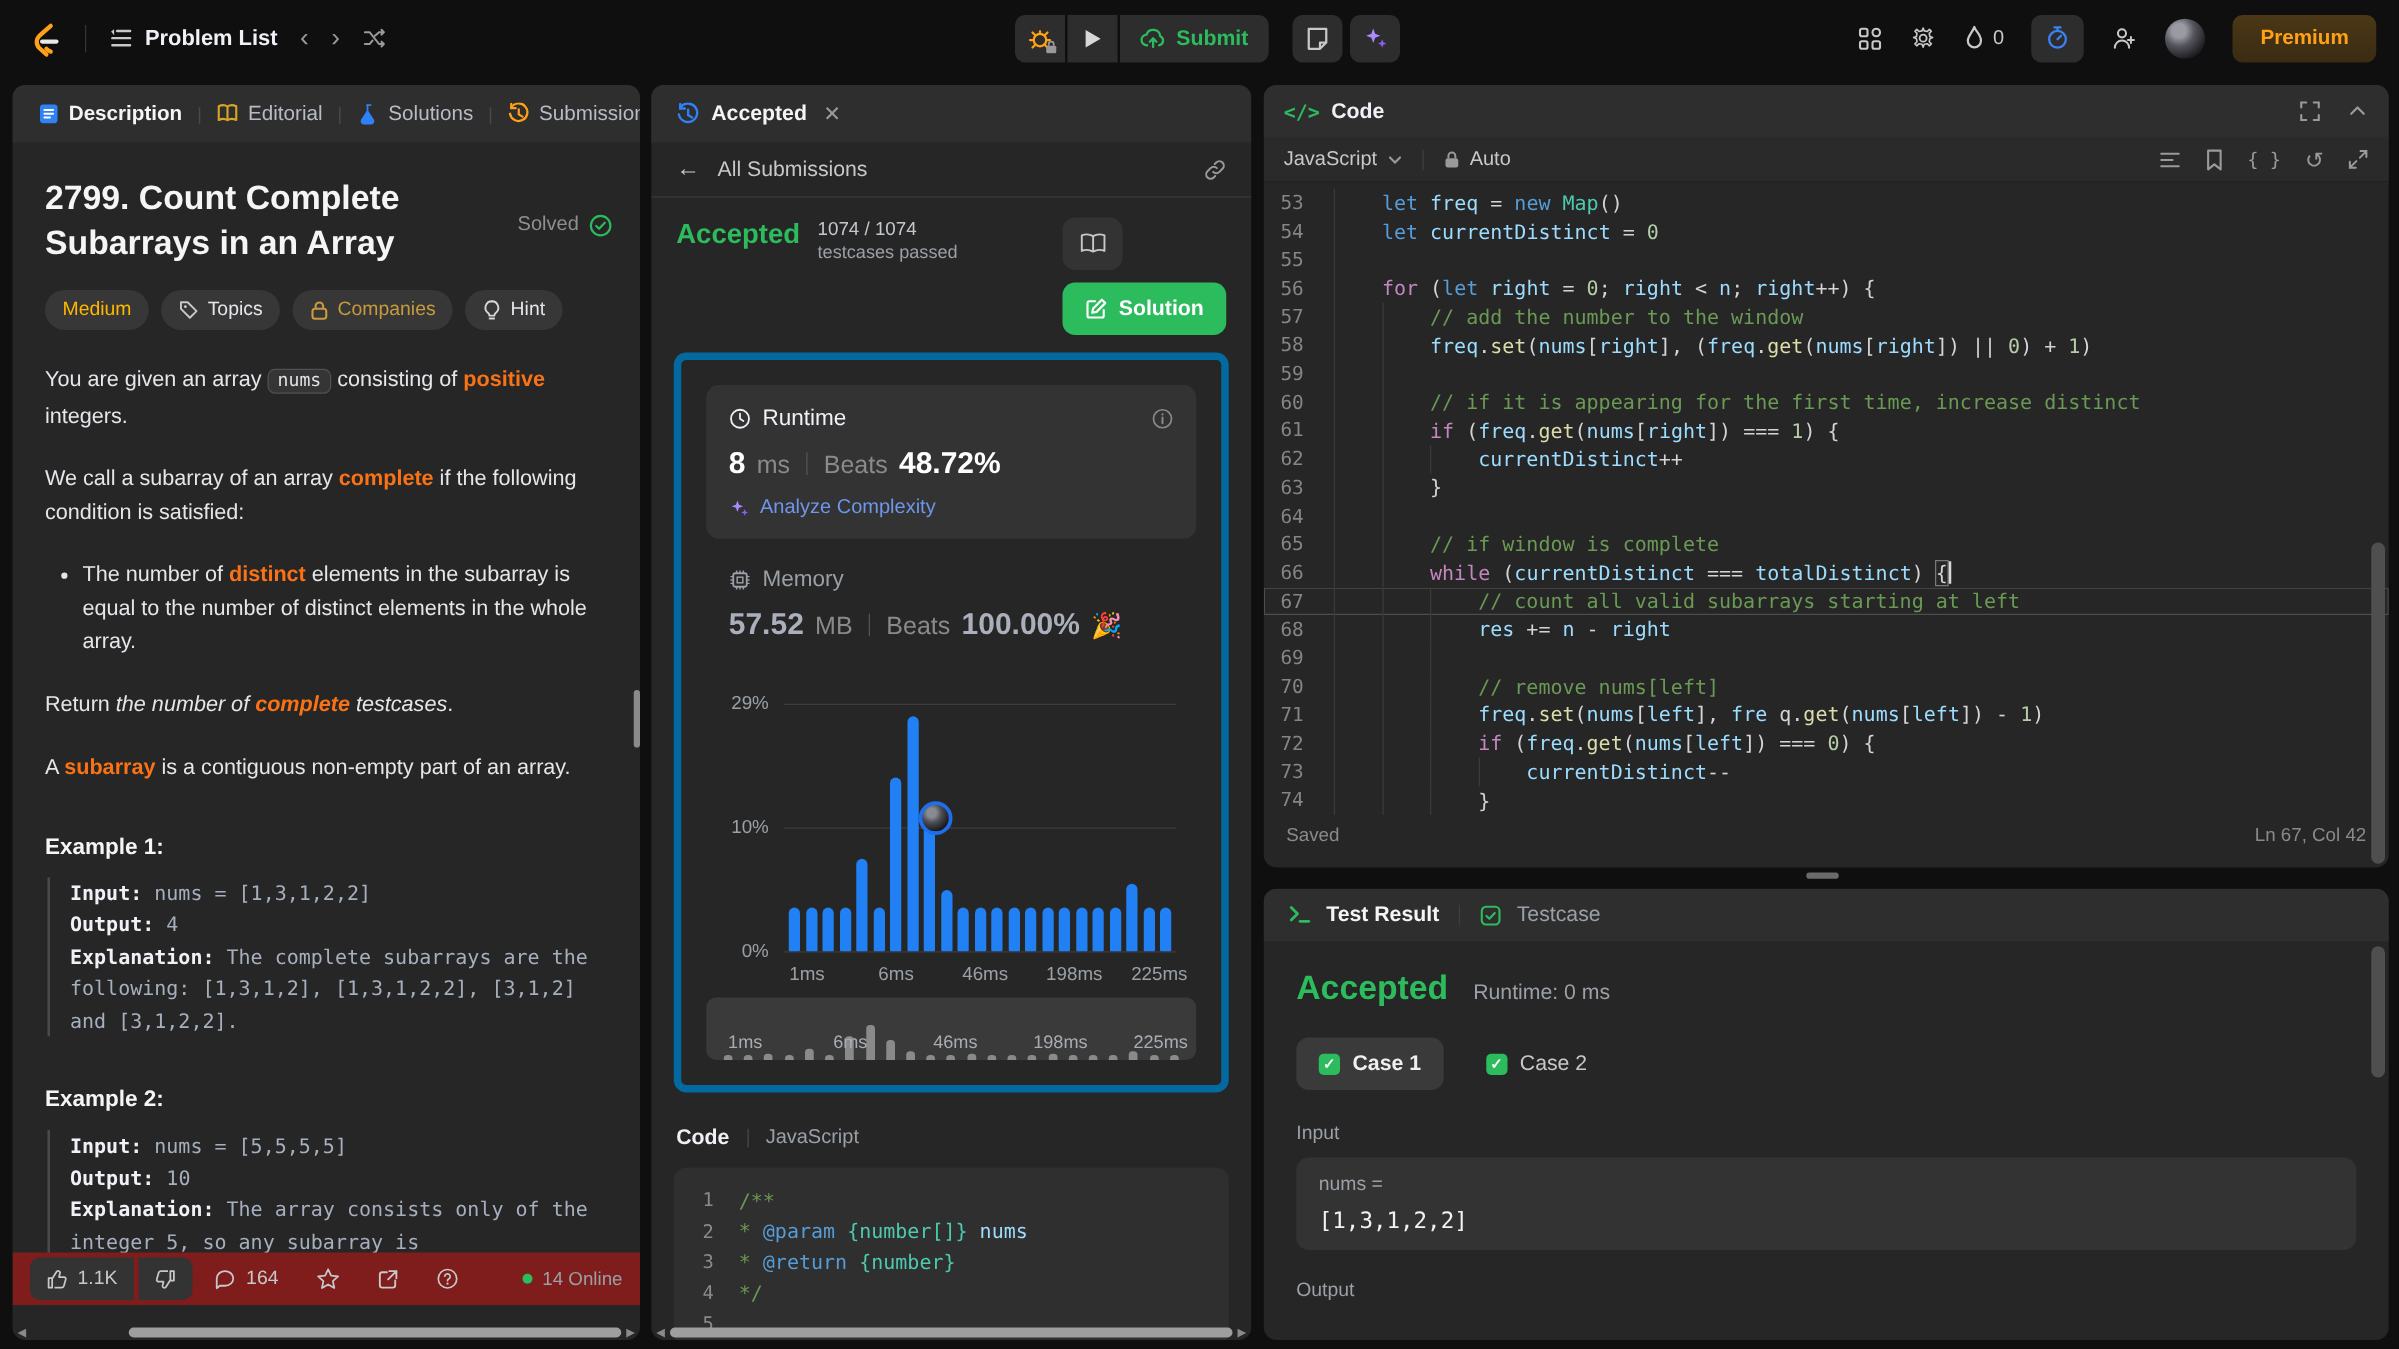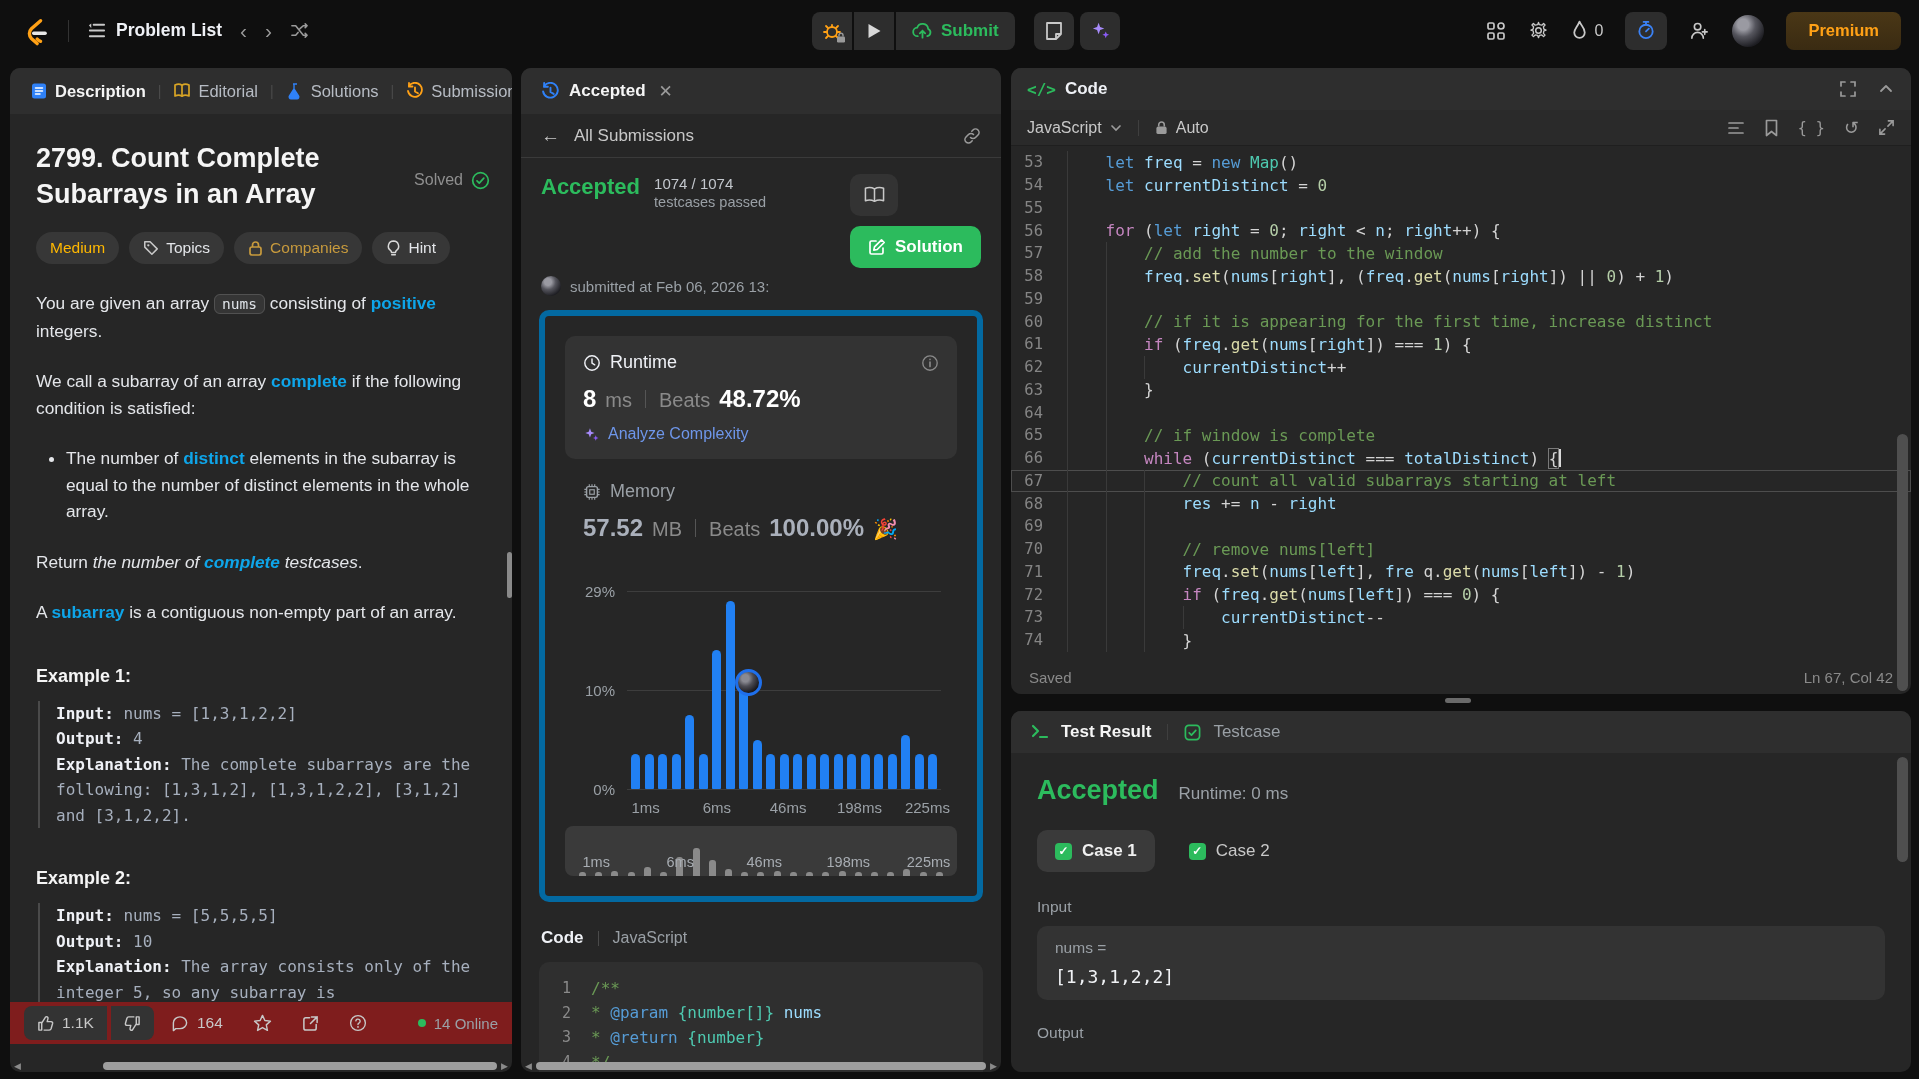--- a/index.html
+++ b/index.html
@@ -52,21 +52,21 @@
     margin-top:8px; }
   #badge-row { display:flex; gap:10px; margin:20px 26px 0; }
   .pill { height:32px; border-radius:16px; background:rgba(255,255,255,.08);
     display:flex; align-items:center; gap:7px; padding:0 14px; font-size:15.5px;
     color:#e3e5e9; }
   .pill.difficulty { color:#ffb800; }
   .pill.locked { color:#c79a3d; }
   #desc-blocks { margin:26px 26px 0; font-size:17.3px; line-height:26.5px; color:#e4e6ea; }
   #desc-blocks p { margin-bottom:24px; }
   #desc-blocks ul { margin:0 0 24px 30px; }
-  #desc-blocks b { color:#0ea5e9; }
+  #desc-blocks b { color:#f97316; }
   .code-chip { font-family:"DejaVu Sans Mono", monospace; font-size:14.5px;
     background:rgba(255,255,255,.07); border:1px solid rgba(255,255,255,.14);
     border-radius:6px; padding:1px 7px; color:#dfe3e8; }
   .ex-label { font-size:18px; font-weight:700; color:#f5f5f5; margin:40px 26px 14px; }
   .ex-block { margin:0 22px 0 28px; border-left:2px solid #4a4a4a; padding-left:16px;
     font-family:"DejaVu Sans Mono", monospace; font-size:16px; line-height:25.5px;
     color:#a6afbd; white-space:pre-wrap; }
   .ex-block strong { color:#eff1f6; }
   #left-footer { position:absolute; left:0; right:0; bottom:28px; height:42px;
     background:#7f1d1d; display:flex; align-items:center; padding:0 14px; gap:4px; }
@@ -171,21 +171,21 @@
     font-family:"DejaVu Sans Mono", monospace; font-size:16px; }
   .cl { display:flex; height:22.75px; align-items:center; }
   .cl .ln { width:56px; flex:none; text-align:right; padding-right:24px; color:#858585;
     font-size:15.5px; }
   .cl .code { position:relative; height:100%; display:flex; align-items:center;
     white-space:pre; }
   .cl.cur { box-shadow:inset 0 0 0 1px #4d4d4d; }
   .ig { position:absolute; top:0; bottom:0; width:1px; background:#3a3a3a; }
   .caret { display:inline-block; width:2px; height:18px; background:#d8d8d8;
     margin-left:1px; }
-  #code-status { height:34px; display:flex; align-items:center; padding:0 18px;
+  #code-status { height:34px; display:flex; padding:0 18px;
     color:#8a8a8a; font-size:15px; }
   #code-status .right { margin-left:auto; }
   .vscroll { position:absolute; right:3px; width:11px; border-radius:6px;
     background:#4f4f4f; }
 
   
   #test-panel { left:1011px; top:711px; width:900px; height:361px; }
   #test-head { height:42px; background:#2e2e2e; display:flex; align-items:center;
     padding:0 20px; gap:12px; font-size:17px; }
   #test-head .t1 { color:#f5f5f5; font-weight:700; }
@@ -499,24 +499,20 @@
       </span>
       <span id="solution-btn">
         <svg class="ic" width="18" height="18" viewBox="0 0 18 18">
           <path d="M8 3 H3.5 A1.5 1.5 0 0 0 2 4.5 v10 A1.5 1.5 0 0 0 3.5 16 h10 a1.5 1.5 0 0 0 1.5-1.5 V10" fill="none" stroke="#fff" stroke-width="1.7" stroke-linecap="round"></path>
           <path d="M13.5 1.8 l2.7 2.7 -7 7 -3.4.7 .7-3.4 Z" fill="none" stroke="#fff" stroke-width="1.7" stroke-linejoin="round"></path>
         </svg>
         <span>Solution</span>
       </span>
     </span>
   </div>
-  <div id="submitted-row">
-    <span class="mini-av"></span>
-    <span>submitted at Feb 06, 2026 13:</span>
-  </div>
 
   <div id="big-card">
     <div id="runtime-card">
       <div class="metric-head">
         <svg class="ic" width="18" height="18" viewBox="0 0 20 20">
           <circle cx="10" cy="10" r="8" fill="none" stroke="#eff1f6" stroke-width="1.6"></circle>
           <path d="M10 5.5 V10 l3 2" fill="none" stroke="#eff1f6" stroke-width="1.6" stroke-linecap="round"></path>
         </svg>
         <span>Runtime</span>
         <svg style="margin-left:auto" width="18" height="18" viewBox="0 0 20 20">

